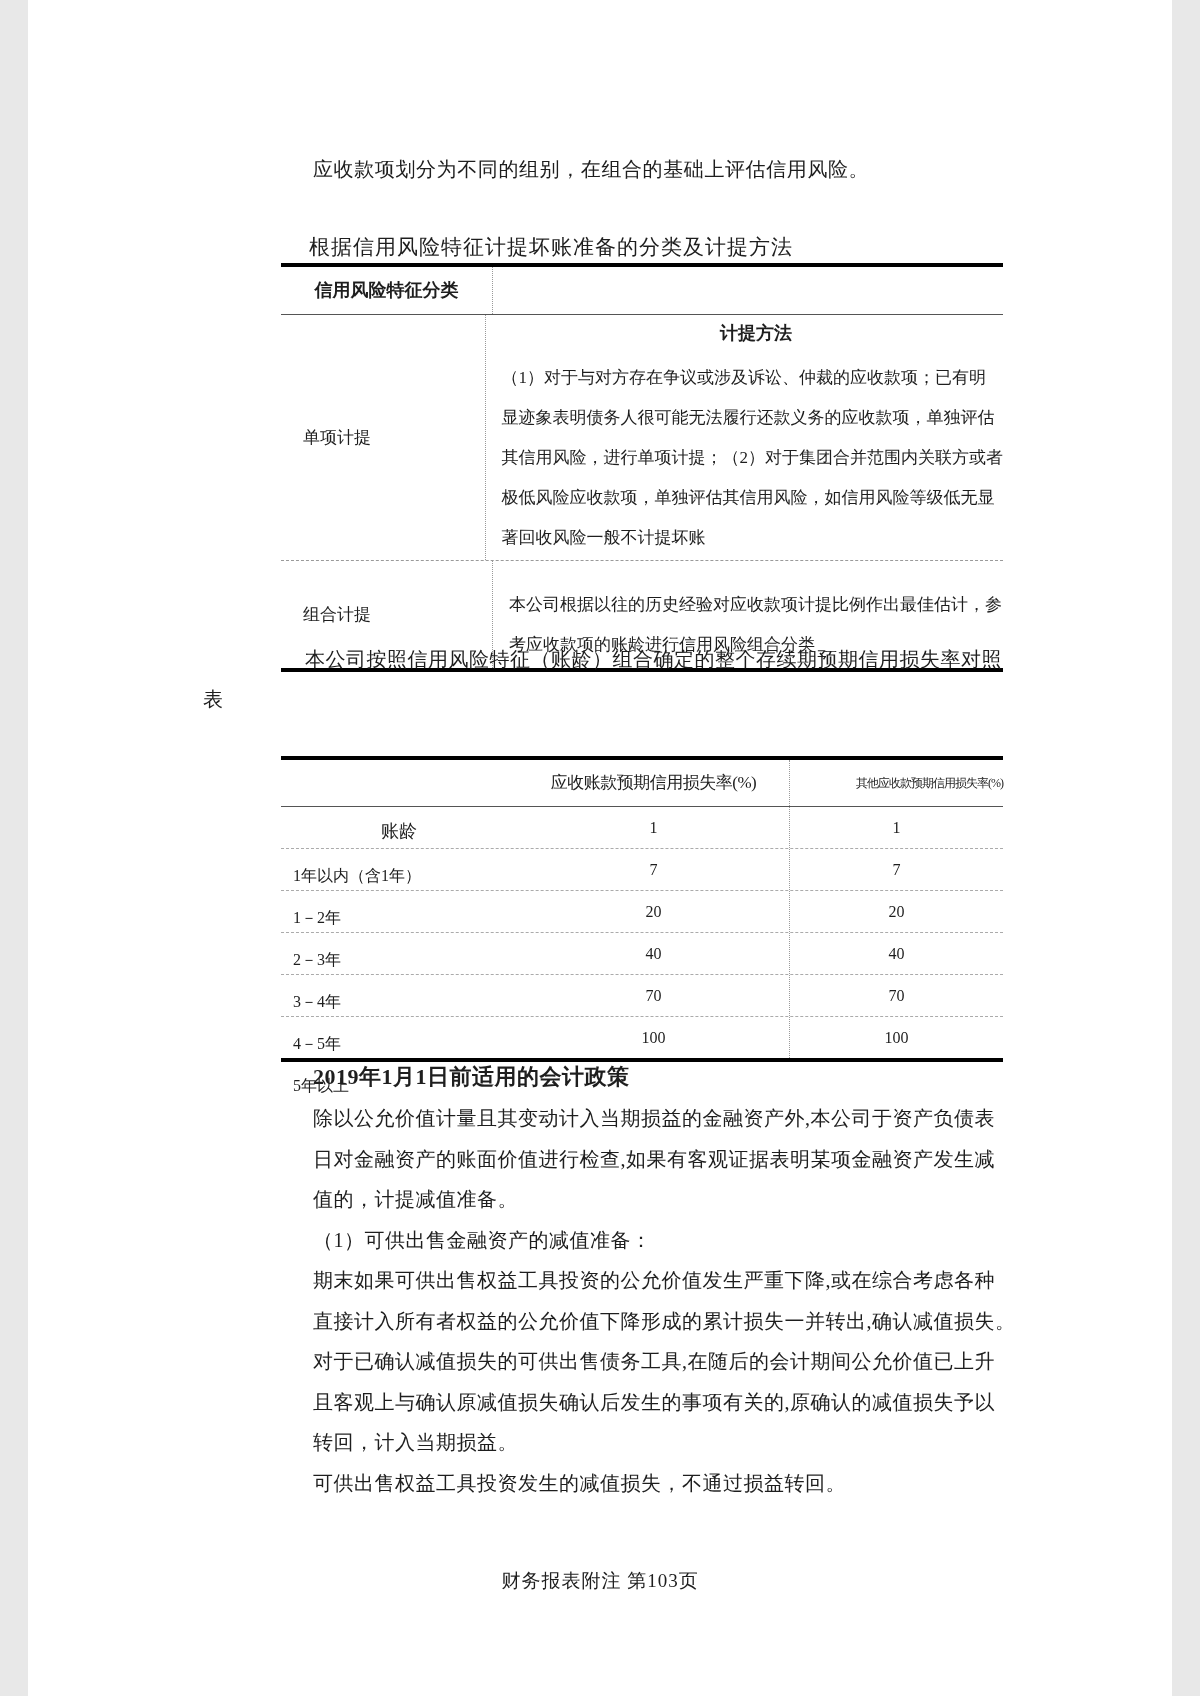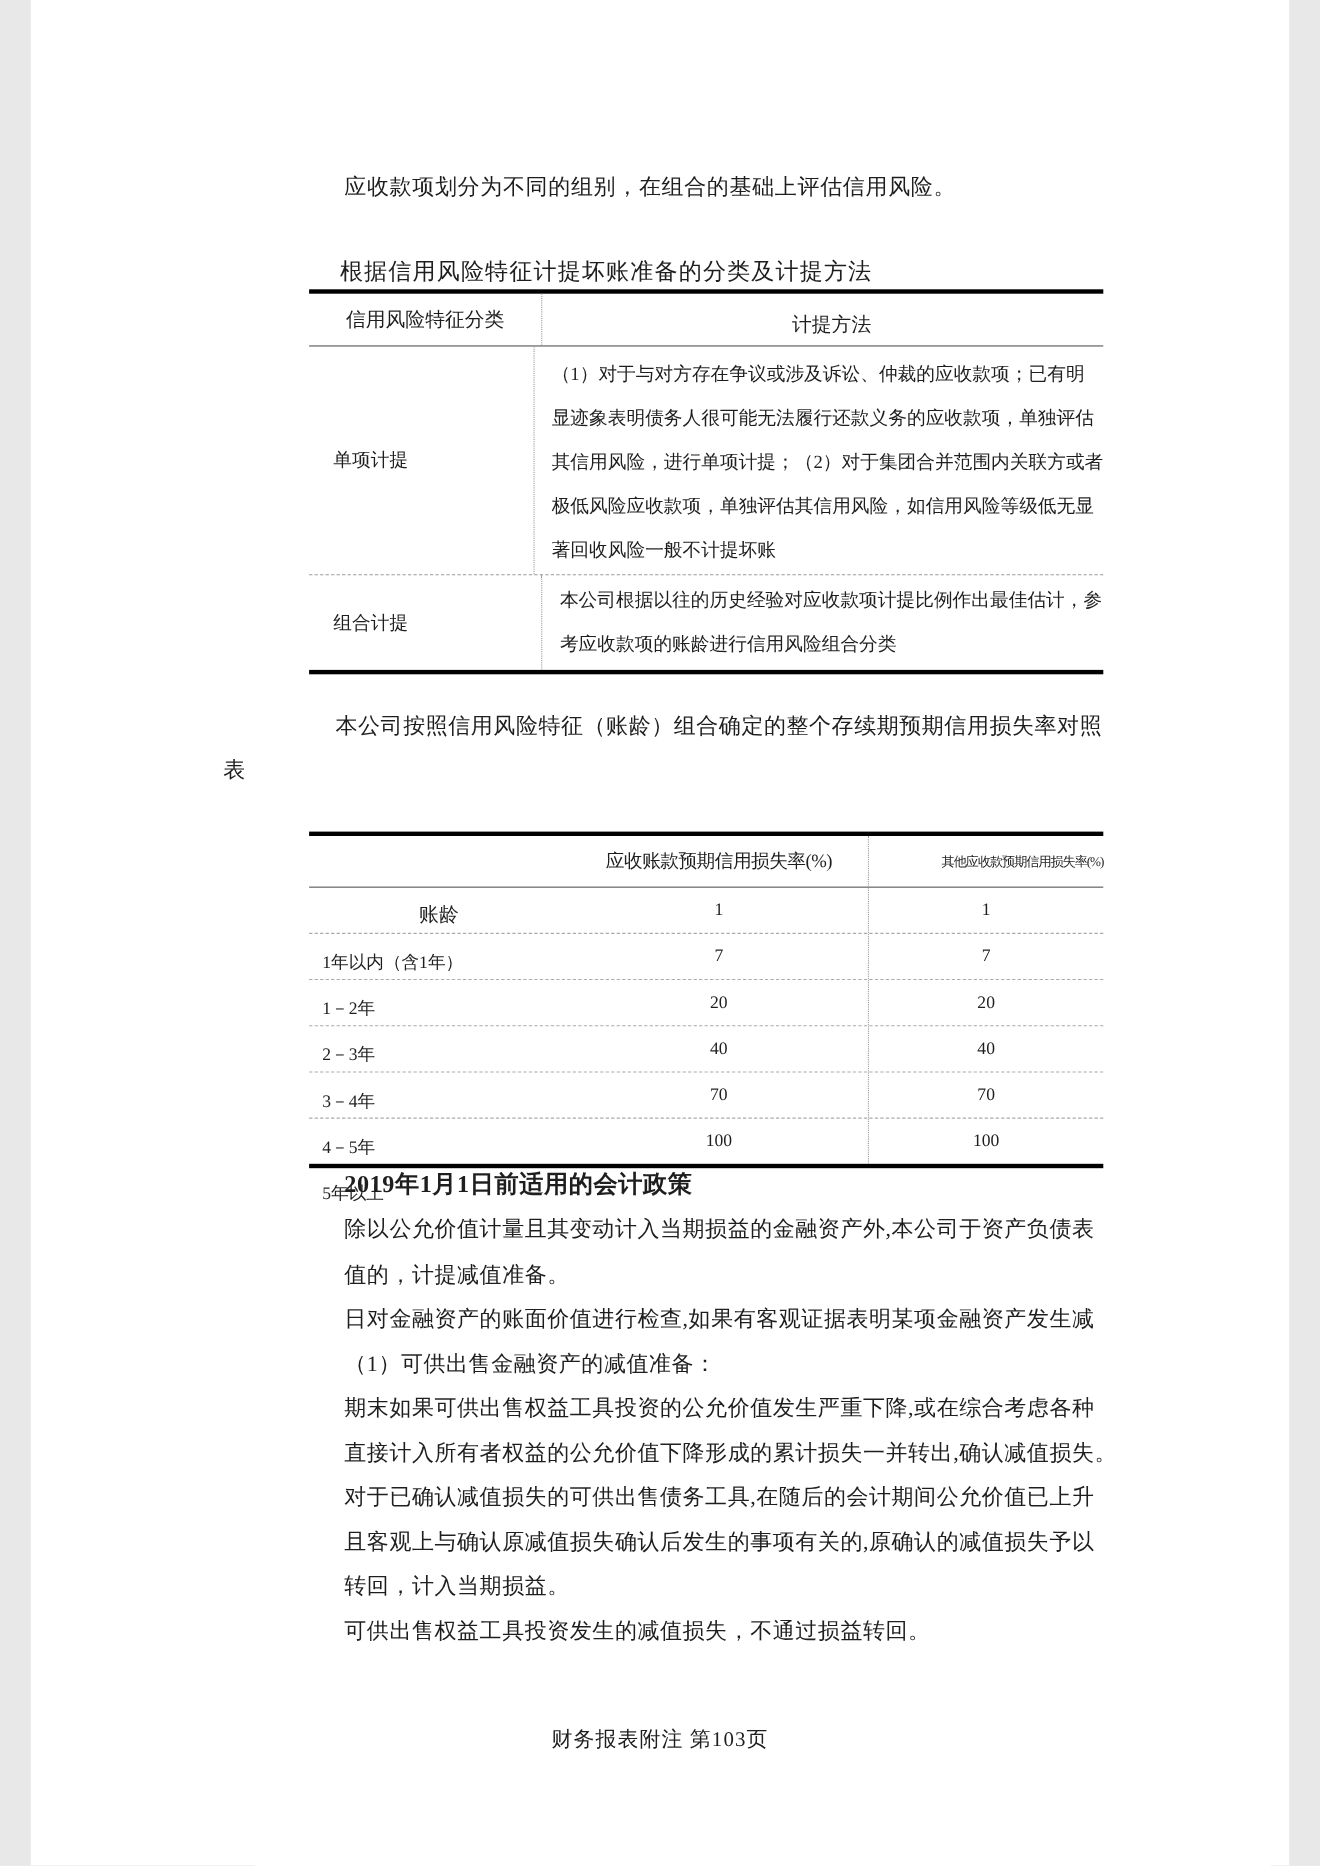--- a/index.html
+++ b/index.html
@@ -9,28 +9,28 @@
     margin:0 auto;overflow:hidden;
   }
   .abs{position:absolute;}
 
   
   .intro{left:285px;top:156px;font-size:20px;letter-spacing:.6px;white-space:nowrap;}
   .t1title{left:281px;top:233px;font-size:21px;letter-spacing:1px;white-space:nowrap;}
 
   
   .table1{left:253px;top:263px;width:722px;border-top:4px solid #000;border-bottom:4px solid #000;}
-  .t1hdr{display:flex;height:47px;line-height:47px;border-bottom:1px solid #555;font-size:18px;}
+  .t1hdr{display:flex;height:47px;line-height:47px;border-bottom:1px solid #555;font-size:18px;font-weight:bold;}
   .t1c1{width:212px;box-sizing:border-box;border-right:1px dotted #999;}
   .t1hdr .t1c1{text-align:center;}
   .t1hdr .t1c2{flex:1;text-align:center;}
   .t1row{display:flex;}
   .t1row1{border-bottom:1px dashed #9a9a9a;}
   .t1row .t1c1{display:flex;align-items:center;padding-left:22px;font-size:17px;text-align:center;}
-  .t1c2{flex:1;box-sizing:border-box;padding:5px 0 2px 16px;}
+  .t1c2{flex:1;box-sizing:border-box;padding:22px 0 2px 16px;margin-top:21px;}
   .t1row2 .t1c2{padding-top:3px;padding-bottom:3px;}
   .mline{height:40px;line-height:40px;font-size:17px;white-space:nowrap;}
 
   
   .bridge1{left:277px;top:646px;font-size:20px;letter-spacing:.5px;white-space:nowrap;}
   .bridge2{left:175px;top:686px;font-size:20px;}
 
   
   .table2{left:253px;top:756px;width:722px;border-top:4px solid #000;border-bottom:4px solid #000;}
   .t2hdr{display:flex;height:46px;line-height:46px;border-bottom:1px solid #555;}
@@ -123,22 +123,22 @@
       <div class="t2c1">5年以上</div>
       <div class="t2c2">100</div>
       <div class="t2c3">100</div>
     </div>
   </div>
 
   <div class="abs pheading">2019年1月1日前适用的会计政策</div>
 
   <div class="abs policy">
     <div class="pline">除以公允价值计量且其变动计入当期损益的金融资产外,本公司于资产负债表</div>
+    <div class="pline">日对金融资产的账面价值进行检查,如果有客观证据表明某项金融资产发生减</div>
     <div class="pline">值的，计提减值准备。</div>
-    <div class="pline">日对金融资产的账面价值进行检查,如果有客观证据表明某项金融资产发生减</div>
     <div class="pline">（1）可供出售金融资产的减值准备：</div>
     <div class="pline">期末如果可供出售权益工具投资的公允价值发生严重下降,或在综合考虑各种</div>
     <div class="pline">直接计入所有者权益的公允价值下降形成的累计损失一并转出,确认减值损失。</div>
     <div class="pline">对于已确认减值损失的可供出售债务工具,在随后的会计期间公允价值已上升</div>
     <div class="pline">且客观上与确认原减值损失确认后发生的事项有关的,原确认的减值损失予以</div>
     <div class="pline">转回，计入当期损益。</div>
     <div class="pline">可供出售权益工具投资发生的减值损失，不通过损益转回。</div>
   </div>
 
   <div class="abs footer">财务报表附注 第103页</div>

